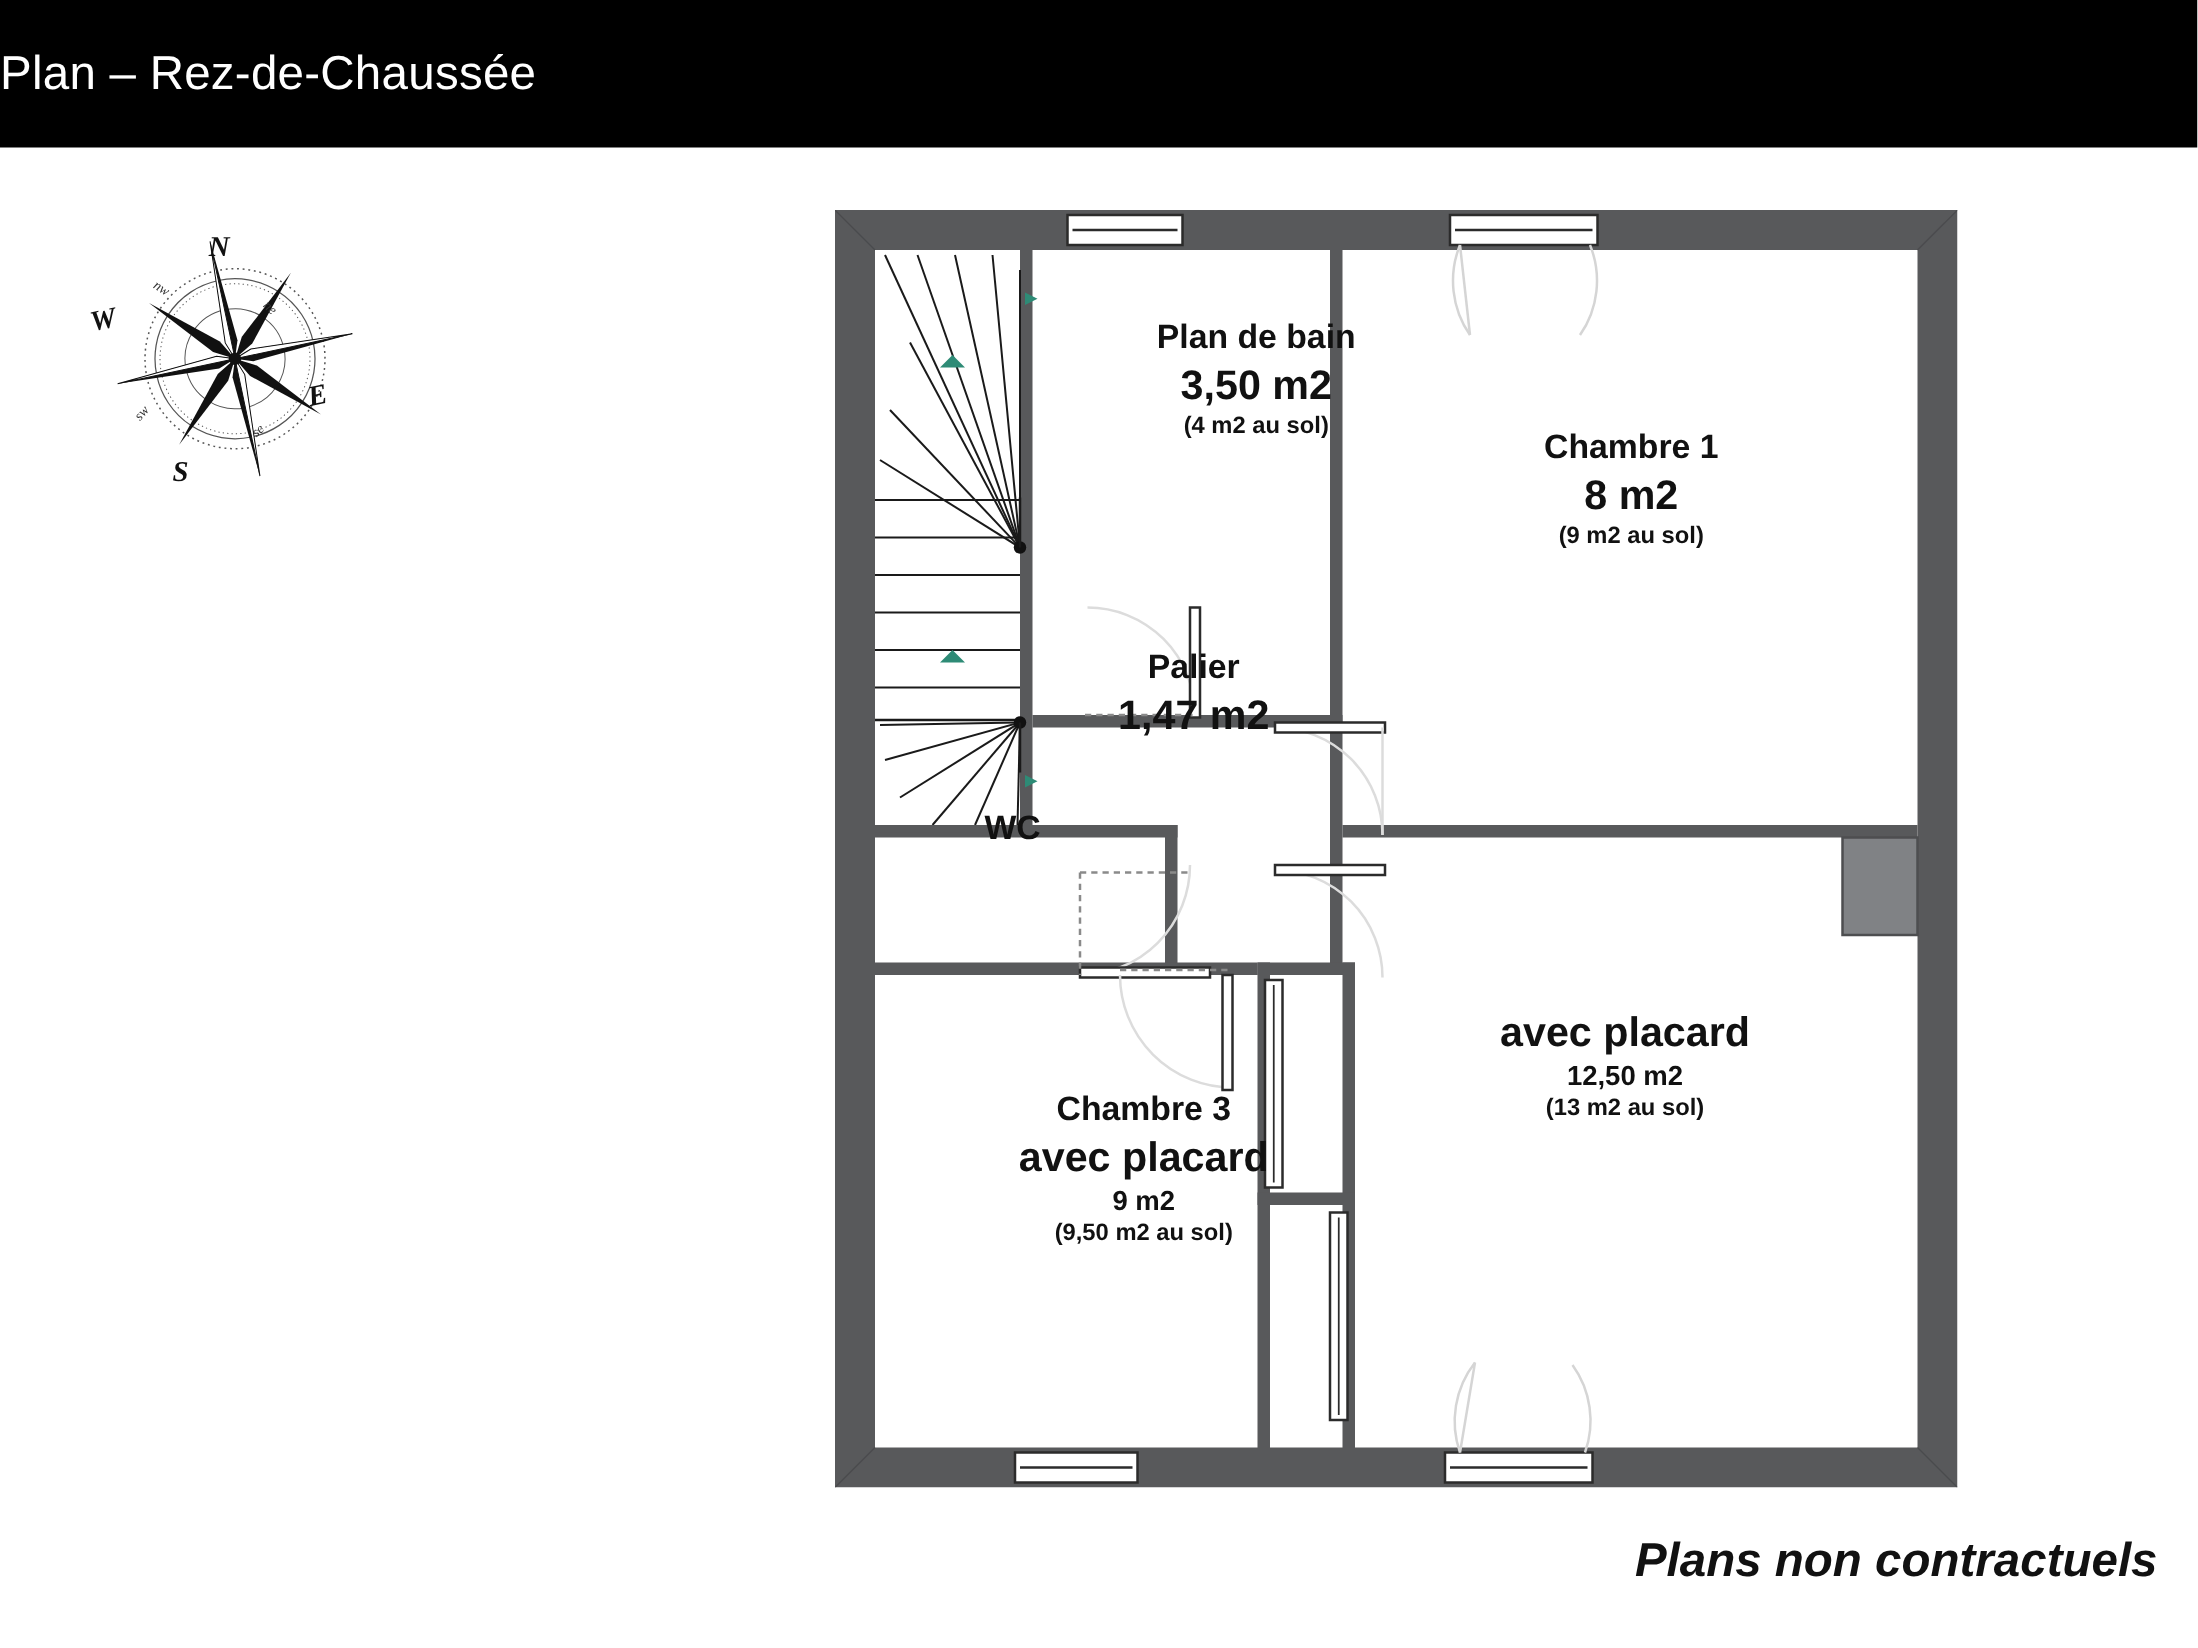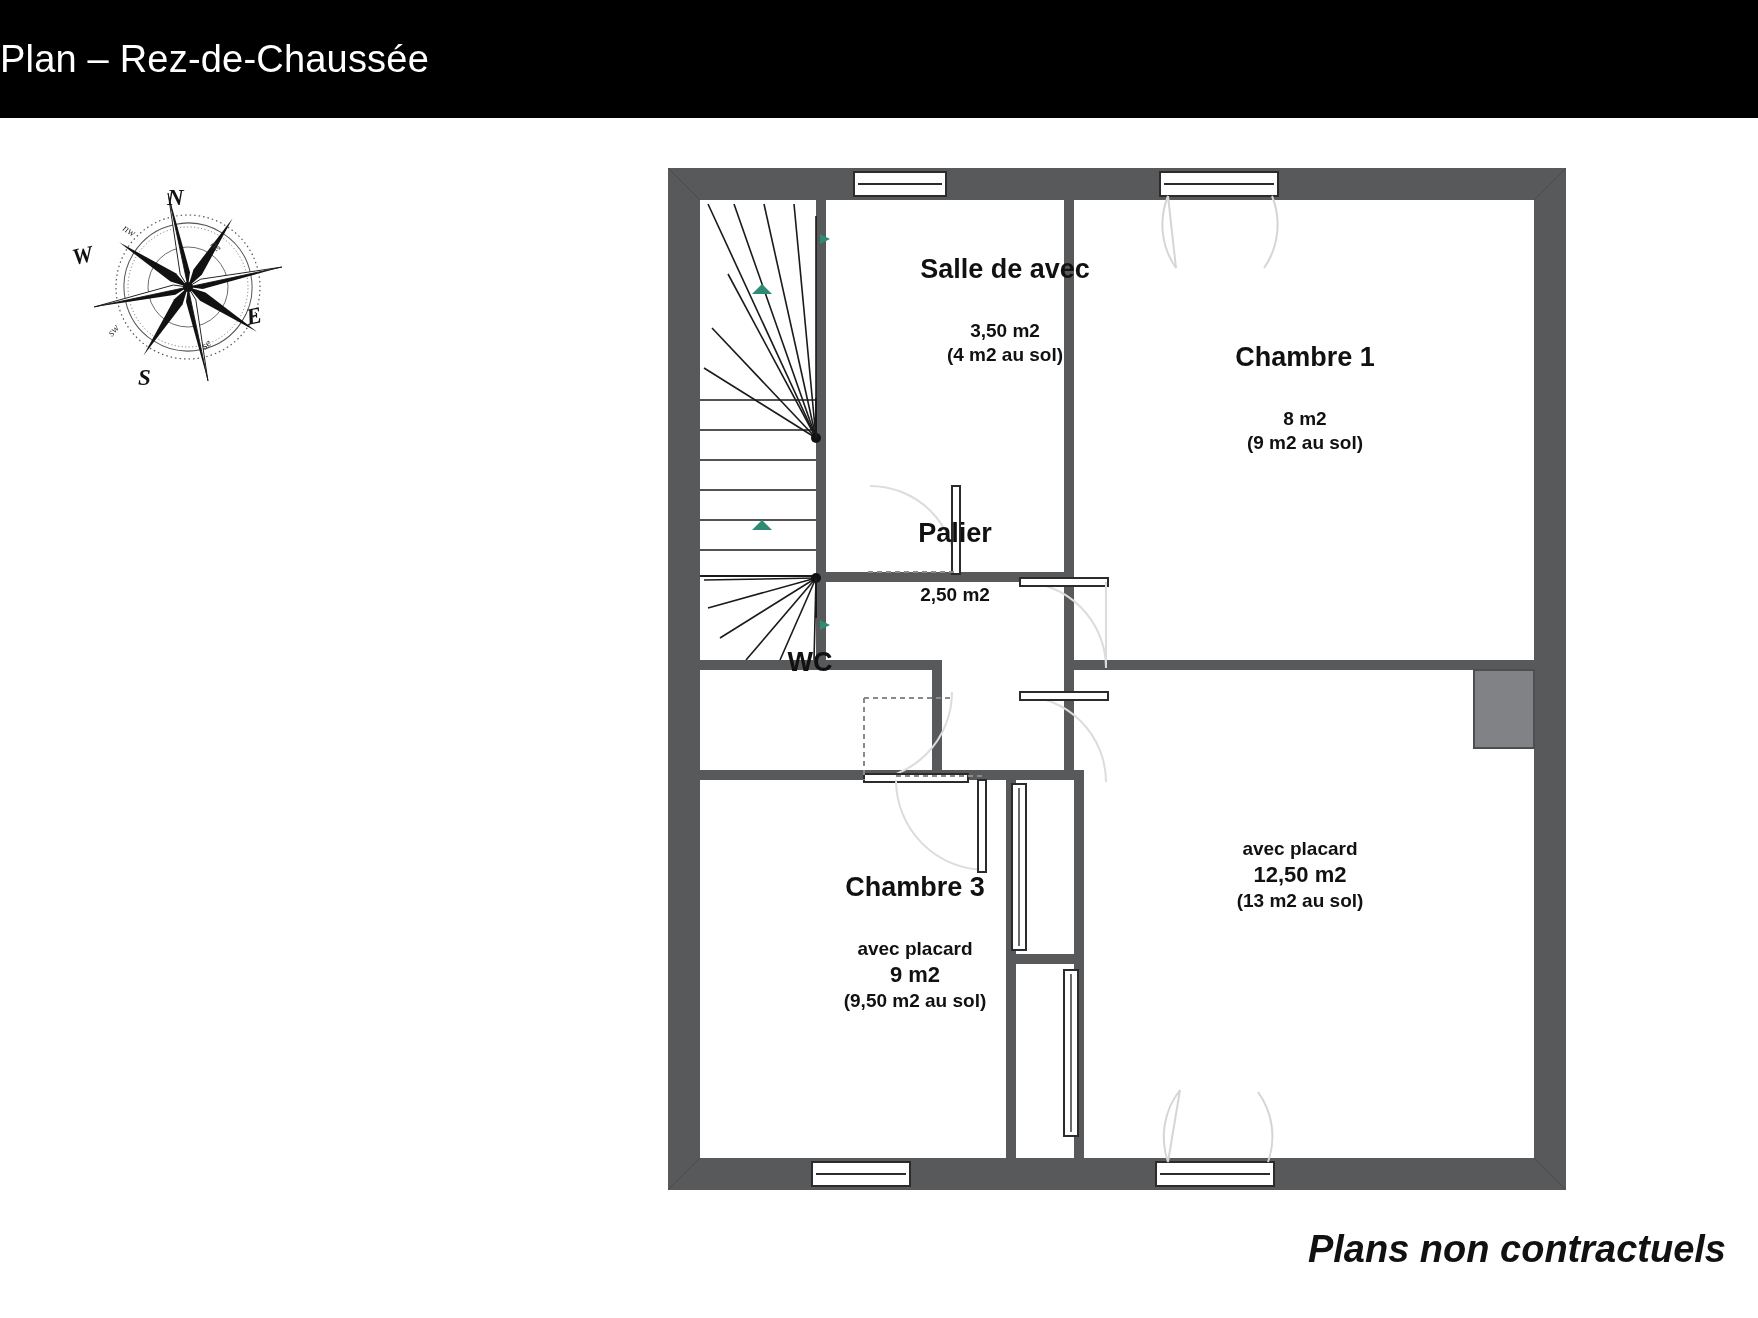--- a/index.html
+++ b/index.html
@@ -61,21 +61,21 @@
   
   .label {
     position: absolute;
     text-align: center;
     color: #111111;
     font-weight: bold;
     line-height: 1.28;
     white-space: nowrap;
   }
   .label .l1 { font-size: 27px; display: block; }
-  .label .l2 { font-size: 19px; display: block; margin-top: 32px; }
+  .label .l2 { font-size: 33px; display: block; }
   .label .l3 { font-size: 22px; display: block; }
   .label .sub { font-size: 19px; display: block; }
 
   #label-sdb   { left: 870px;  top: 252px;  width: 270px; }
   #label-ch1   { left: 1160px; top: 340px;  width: 290px; }
   #label-palier{ left: 855px;  top: 516px;  width: 200px; }
   #label-wc    { left: 740px;  top: 625px;  width: 140px; font-size: 27px; margin-top: 20px; }
   #label-ch2   { left: 1135px; top: 805px;  width: 330px; }
   #label-ch3   { left: 750px;  top: 870px;  width: 330px; }
 
@@ -289,34 +289,34 @@
       <line x1="351" y1="620" x2="351" y2="778" stroke="#2b2b2b" stroke-width="1.4"></line>
 
       <rect x="396" y="802" width="14" height="166" fill="#ffffff" stroke="#2b2b2b" stroke-width="2"></rect>
       <line x1="403" y1="806" x2="403" y2="964" stroke="#2b2b2b" stroke-width="1.4"></line>
     </g>
 
   </svg>
 </div>
 
 <div class="label" id="label-sdb">
-  <span class="l1">Salle de avec</span>
+  <span class="l1">Plan de bain</span>
   <span class="l2">3,50 m2</span>
   <span class="sub">(4 m2 au sol)</span>
 </div>
 
 <div class="label" id="label-ch1">
   <span class="l1">Chambre 1</span>
   <span class="l2">8 m2</span>
   <span class="sub">(9 m2 au sol)</span>
 </div>
 
 <div class="label" id="label-palier">
   <span class="l1">Palier</span>
-  <span class="l2">2,50 m2</span>
+  <span class="l2">1,47 m2</span>
 </div>
 
 <div class="label" id="label-wc">
   <span class="l1">WC</span>
 </div>
 
 <div class="label" id="label-ch2">
   <span class="l2">avec placard</span>
   <span class="l3">12,50 m2</span>
   <span class="sub">(13 m2 au sol)</span>

